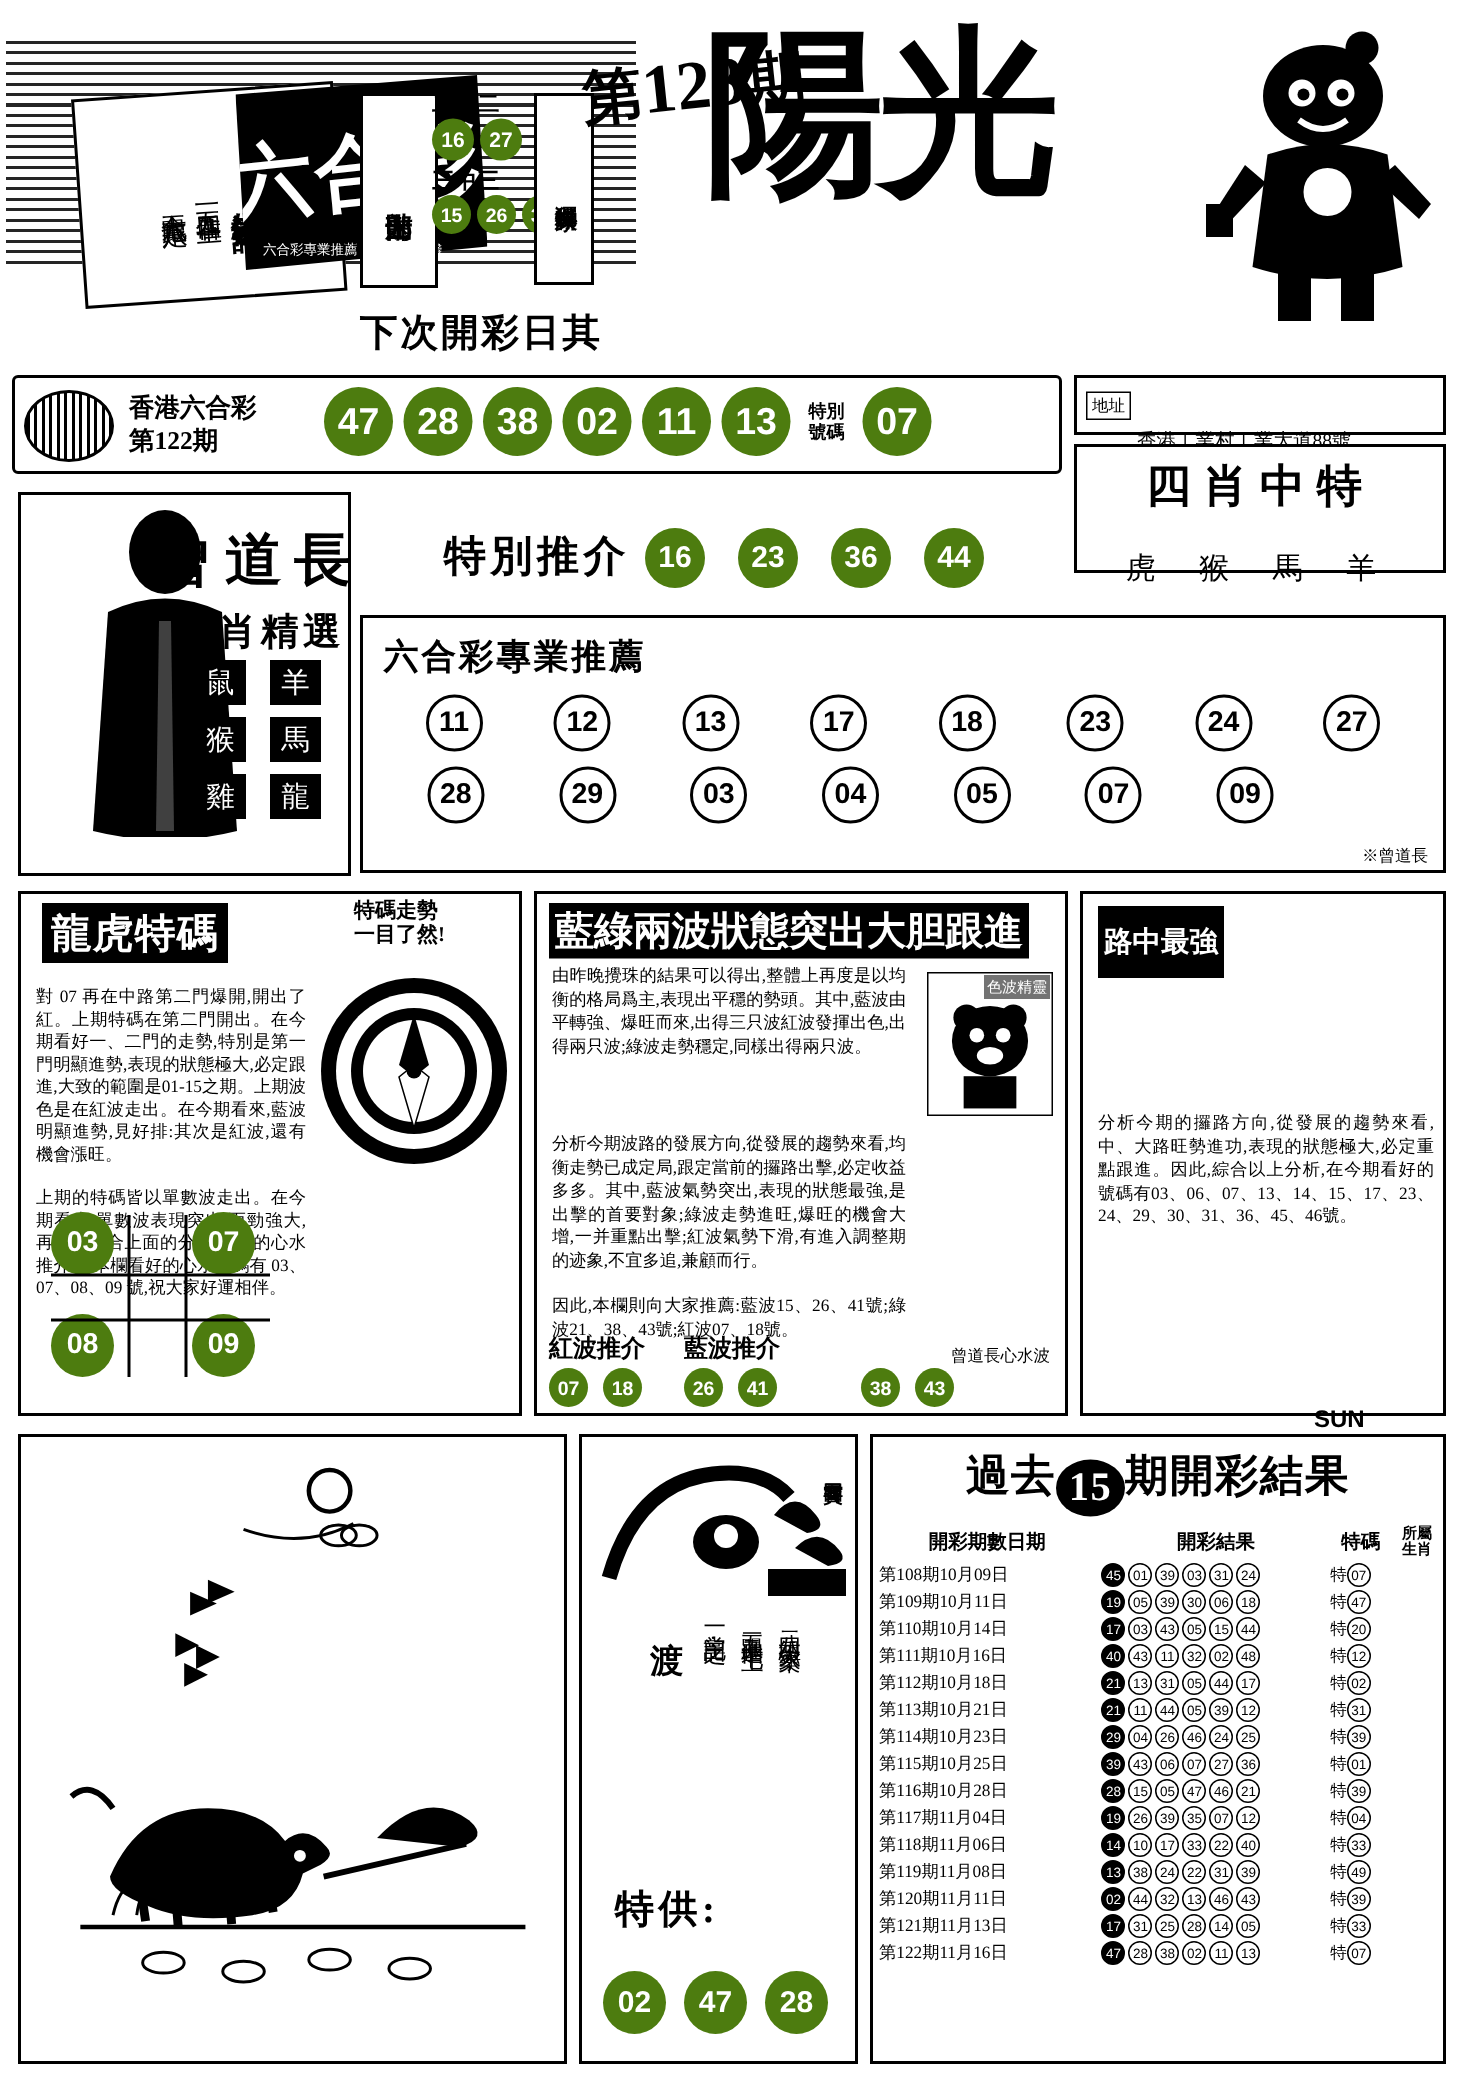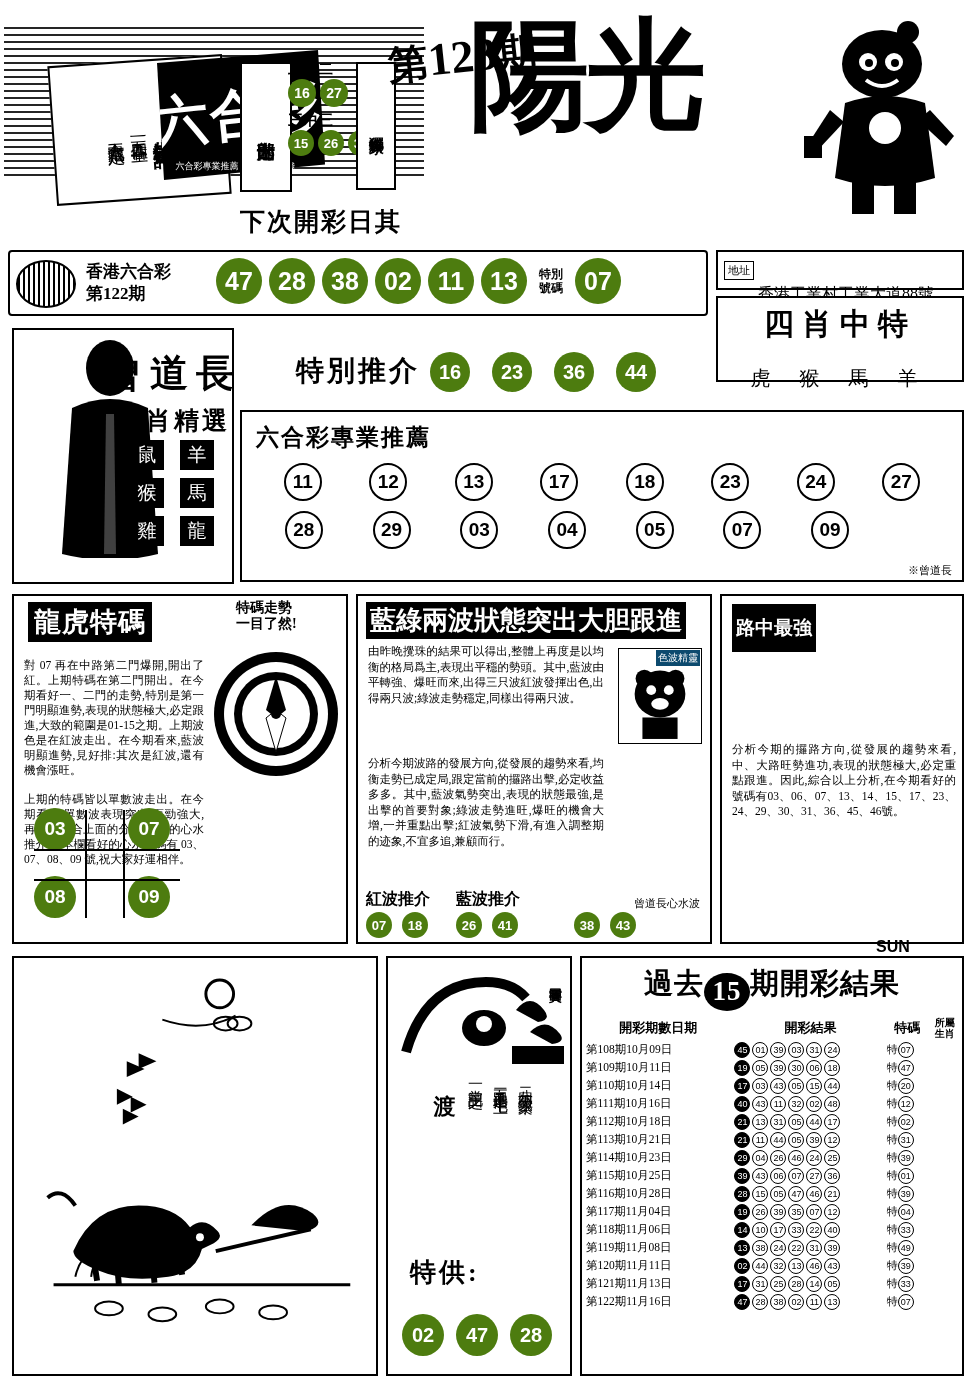--- a/index.html
+++ b/index.html
@@ -93,21 +93,21 @@
     background:repeating-linear-gradient(90deg,#000 0 2px,#fff 2px 5px);
     color:#fff;
   }
   .rb-title { position:absolute; left:76px; top:9px; font-size:17px; font-weight:bold; line-height:22px;}
   .rb-balls { position:absolute; left:206px; top:6px; display:flex; align-items:center; gap:7px;}
   .rb-balls .ball { width:46px; height:46px; font-size:25px; }
   .rb-sp { font-size:12px; font-weight:bold; line-height:14px; margin:0 2px; text-align:center; width:30px;}
 
   .addr { left:716px; top:250px; width:248px; height:40px; display:flex; align-items:center; }
   .addr .lbl { border:1px solid #000; font-size:11px; padding:1px 3px; margin:0 4px 0 6px; }
-  .addr .val { font-size:16px;margin-top:48px; }
+  .addr .val { font-size:13px;margin-top:48px; }
 
   .sizhuo { left:716px; top:296px; width:248px; height:86px; }
   .sizhuo .t { text-align:center; font-size:30px; font-weight:bold; letter-spacing:8px; margin-top:6px;}
   .sizhuo .z { text-align:center; font-size:20px; letter-spacing:12px; margin-top:20px;}
 
   
   .master { left:12px; top:328px; width:222px; height:256px; }
   .master .silhouette {
     position:absolute; left:36px; top:8px; width:120px; height:220px;
   }
@@ -147,21 +147,21 @@
   .gridNums .ball { width:42px; height:42px; font-size:19px; position:absolute;}
 
   .blueTitle {
     position:absolute; left:8px; top:6px; font-size:26px; font-weight:bold; letter-spacing:0px;
     background:#000; color:#fff; padding:1px 4px;
   }
   .paraB { position:absolute; left:10px; top:48px; width:236px; font-size:11.5px; line-height:15.5px; text-align:justify;}
   .paraB2 { position:absolute; left:10px; top:160px; width:236px; font-size:11.5px; line-height:15.5px; text-align:justify;}
   .paraB3 { position:absolute; left:10px; top:268px; width:236px; font-size:11.5px; line-height:15.5px; text-align:justify;}
   .bearBox { position:absolute; right:8px; top:52px; width:84px; height:96px; border:1px solid #000;}
-  .bearLbl { position:absolute; right:10px; top:54px; background:#0c4a6e; color:#fff; font-size:10px; padding:1px 2px;}
+  .bearLbl { position:absolute; right:10px; top:54px; background:#737373; color:#fff; font-size:10px; padding:1px 2px;}
   .signB { position:absolute; right:10px; top:300px; font-size:11px;}
   .recRow { position:absolute; bottom:4px; left:8px; width:340px; }
   .recCap { font-size:16px; font-weight:bold; }
   .recBalls { display:flex; gap:10px; margin-top:2px; }
   .recBalls .ball { width:26px; height:26px; font-size:13px; }
 
   .panelC .ct {
     position:absolute; left:10px; top:8px; width:84px; height:48px; background:#000; color:#fff;
     font-size:19px; font-weight:bold; display:flex; align-items:center; justify-content:center;
   }
@@ -374,20 +374,21 @@
         <line x1="4" y1="44" x2="150" y2="44" stroke="#000" stroke-width="2"></line>
         <line x1="4" y1="74" x2="150" y2="74" stroke="#000" stroke-width="2"></line>
       </svg>
     </div>
   </div>
 
   <div class="box panelB">
     <div class="blueTitle">藍綠兩波狀態突出大胆跟進</div>
     <div class="paraB">由昨晚攪珠的結果可以得出,整體上再度是以均衡的格局爲主,表現出平穩的勢頭。其中,藍波由平轉強、爆旺而來,出得三只波紅波發揮出色,出得兩只波;綠波走勢穩定,同樣出得兩只波。</div>
     <div class="paraB2">分析今期波路的發展方向,從發展的趨勢來看,均衡走勢已成定局,跟定當前的攞路出擊,必定收益多多。其中,藍波氣勢突出,表現的狀態最強,是出擊的首要對象;綠波走勢進旺,爆旺的機會大增,一并重點出擊;紅波氣勢下滑,有進入調整期的迹象,不宜多追,兼顧而行。</div>
+    <div class="paraB3">因此,本欄則向大家推薦:藍波15、26、41號;綠波21、38、43號;紅波07、18號。</div>
     <div class="bearLbl">色波精靈</div>
     <div class="bearBox">
       <svg viewBox="0 0 84 96" width="82" height="94">
         <circle cx="26" cy="30" r="9" fill="#000"></circle>
           <circle cx="58" cy="30" r="9" fill="#000"></circle>
         <ellipse cx="42" cy="46" rx="26" ry="24" fill="#000"></ellipse>
         <circle cx="33" cy="42" r="5" fill="#fff"></circle>
           <circle cx="51" cy="42" r="5" fill="#fff"></circle>
         <ellipse cx="42" cy="56" rx="9" ry="6" fill="#fff"></ellipse>
         <rect x="24" y="70" width="36" height="22" fill="#000"></rect>

